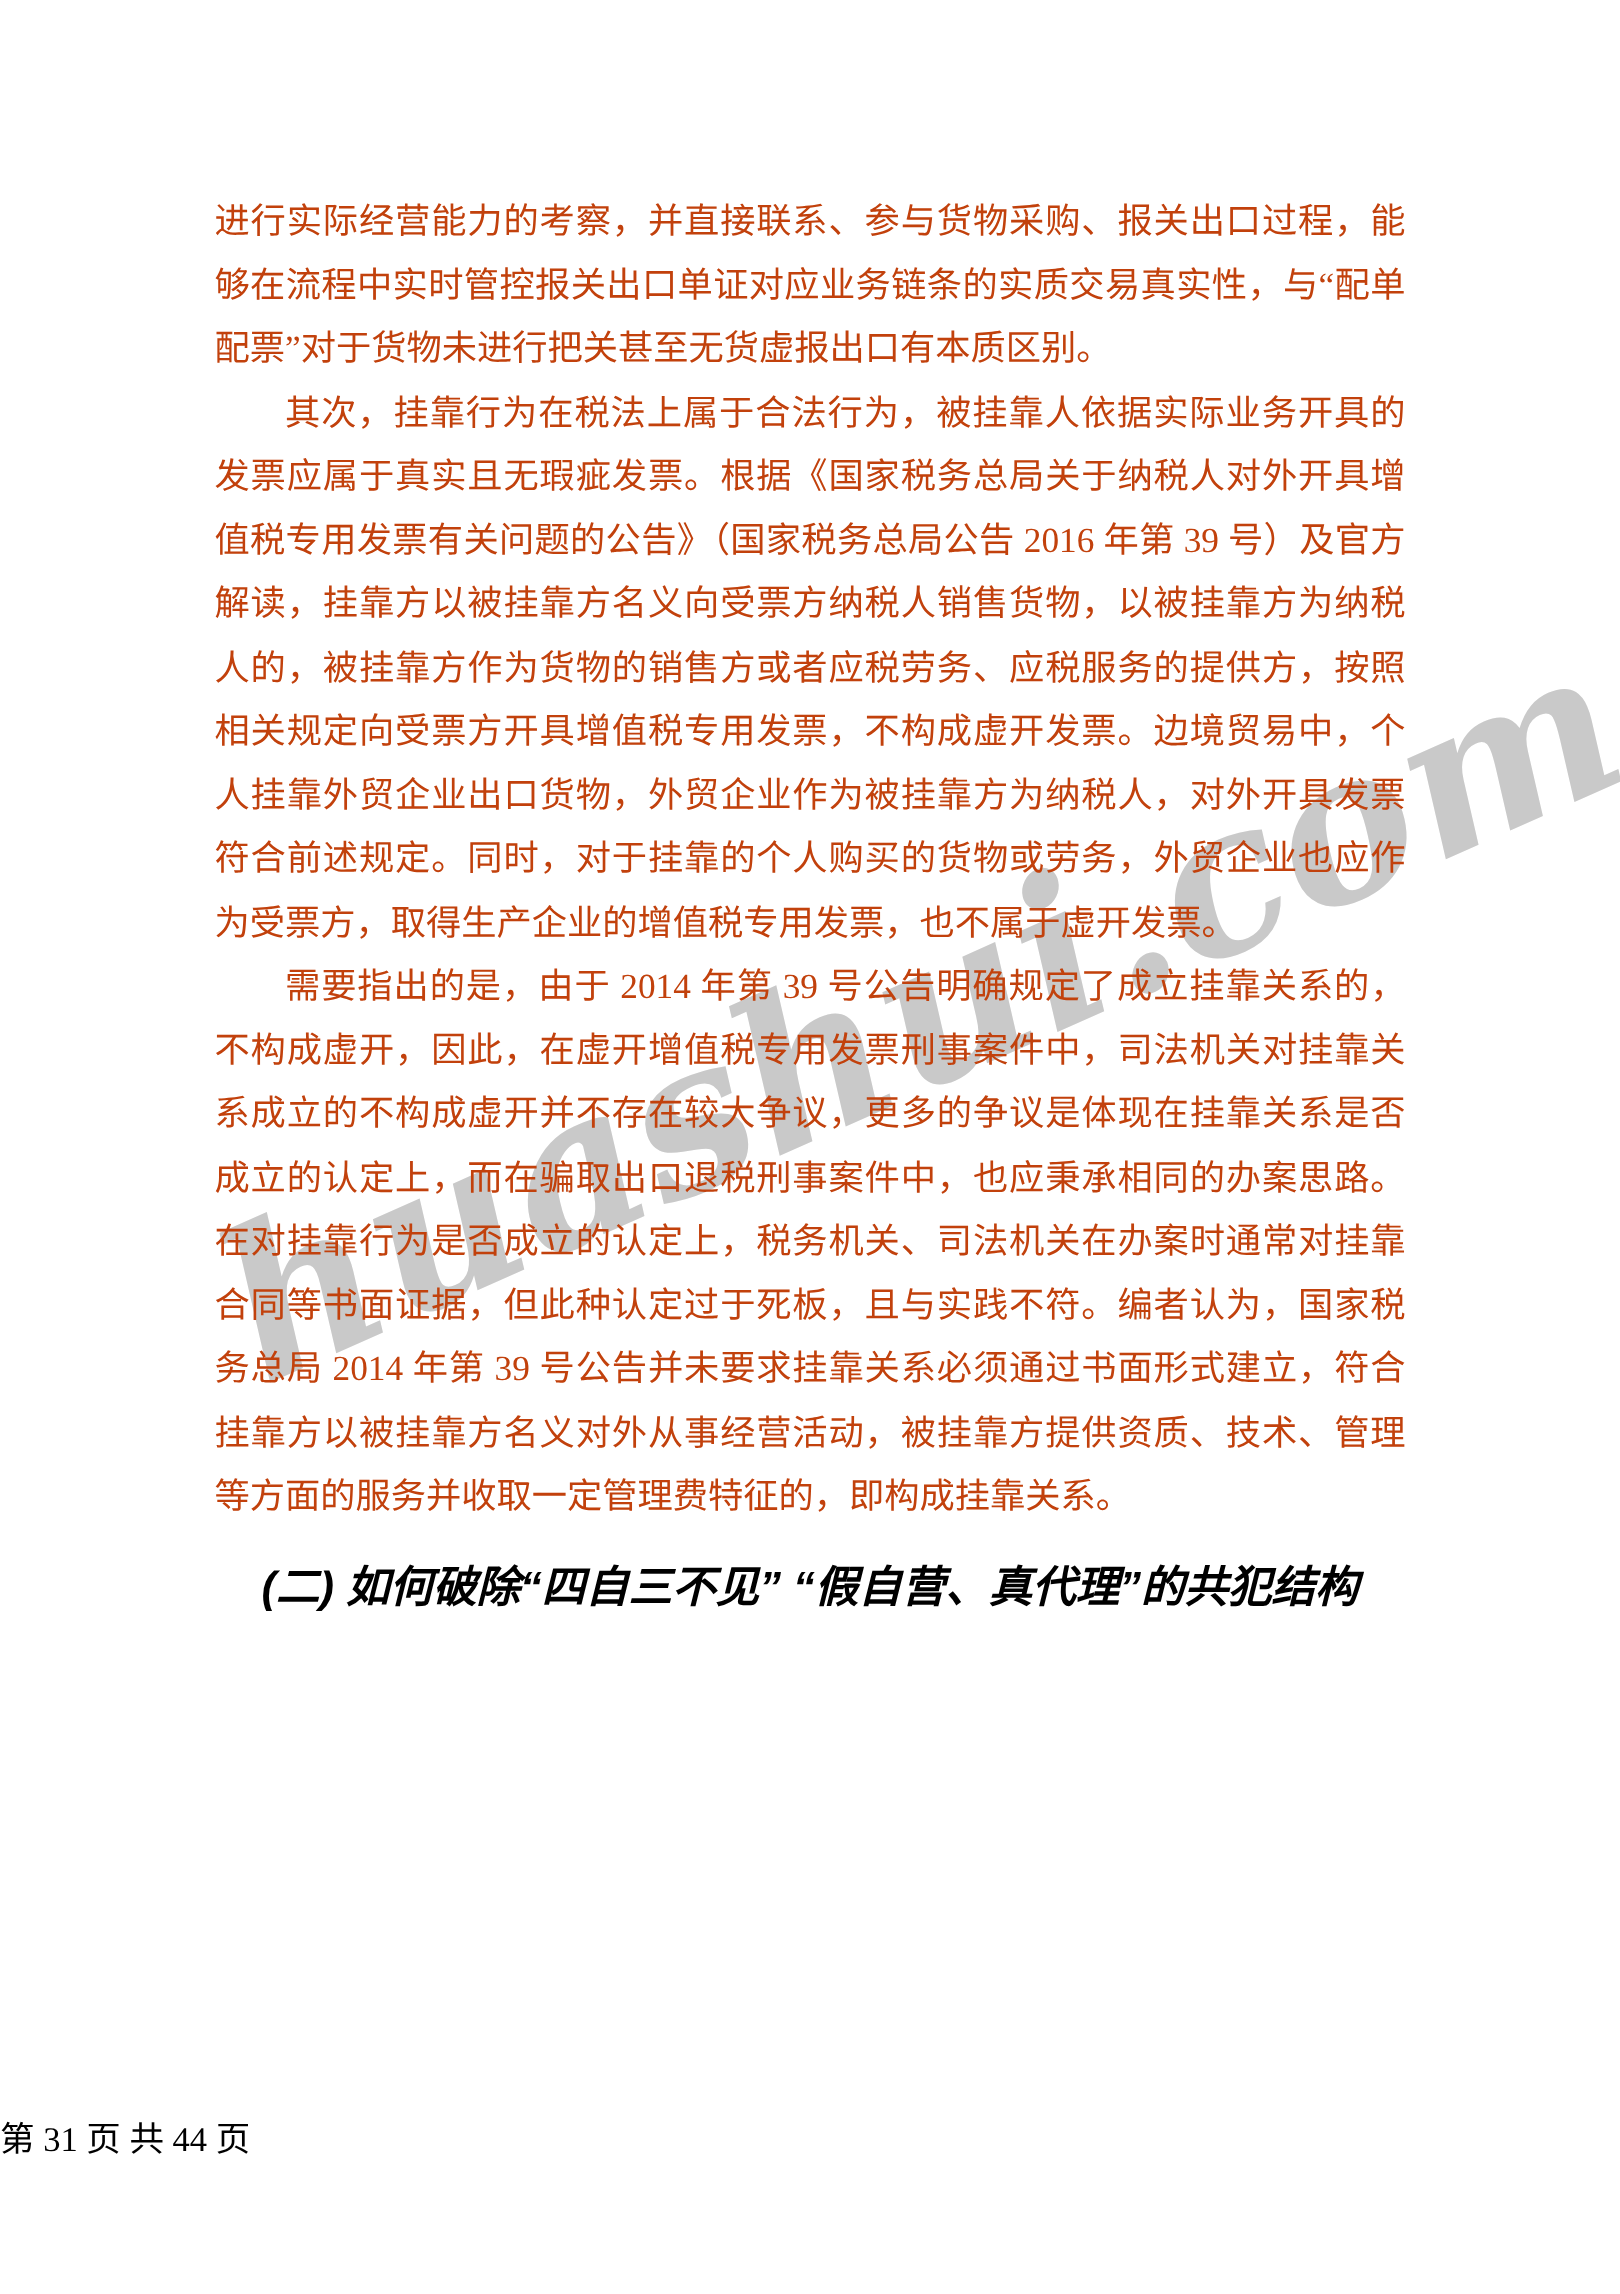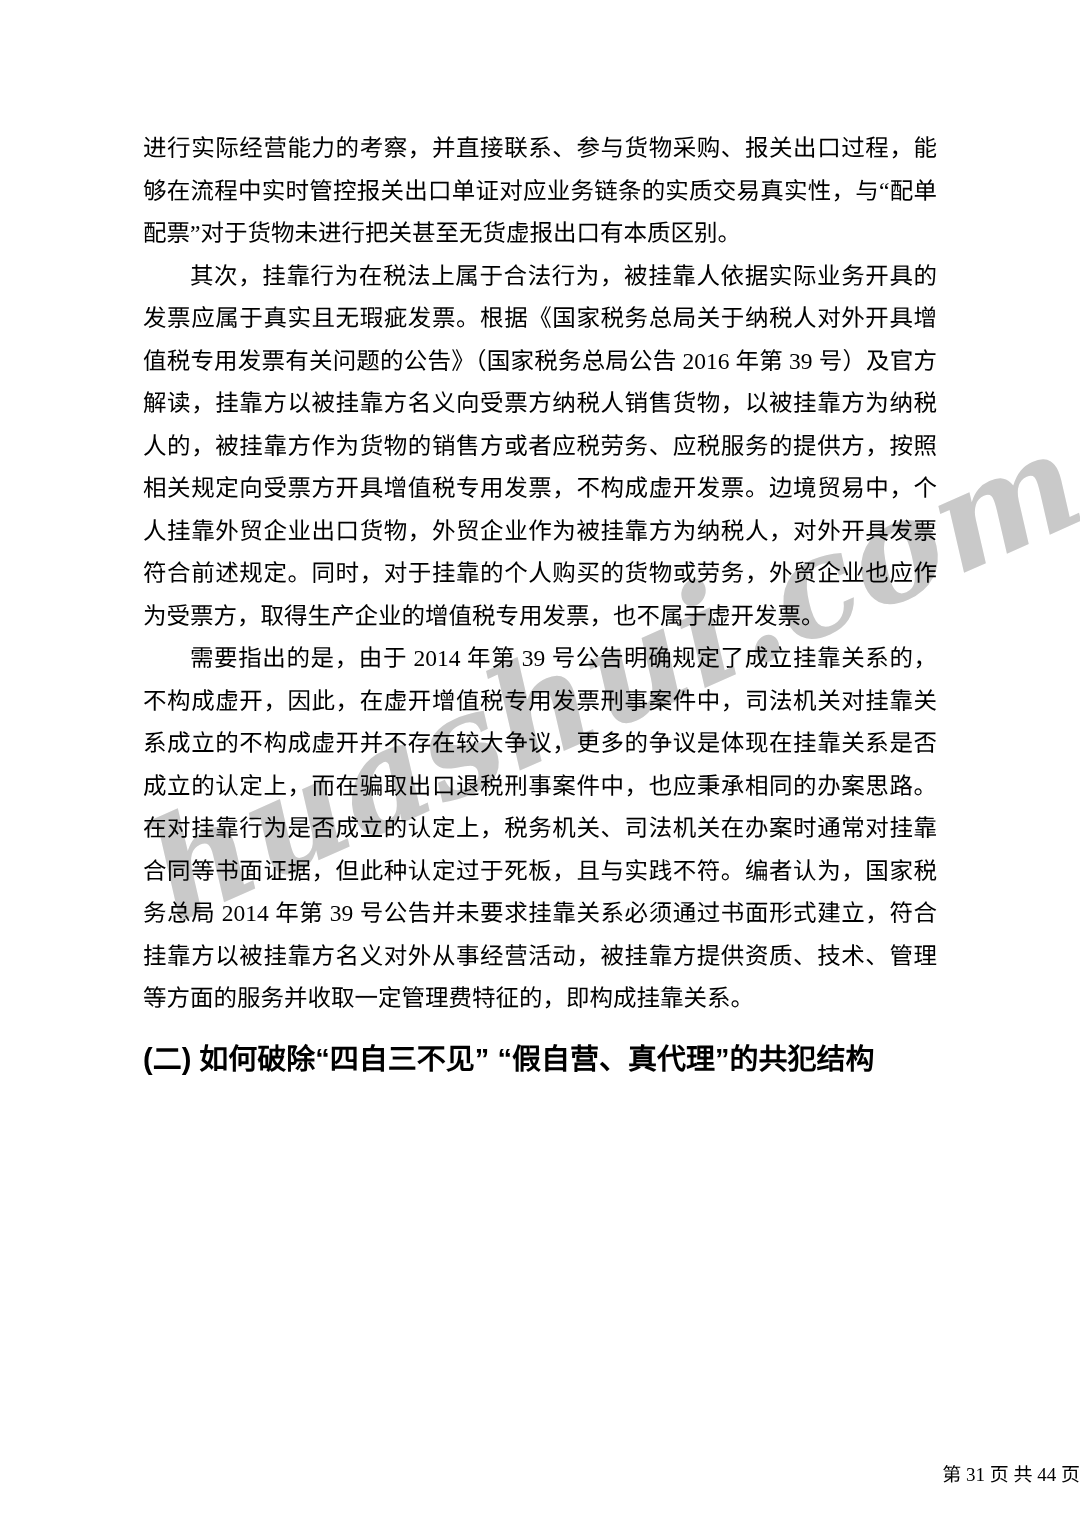--- a/index.html
+++ b/index.html
@@ -41,40 +41,42 @@
     width: 794px;
     z-index: 1;
   }
   .para {
     margin: 0;
     font-size: 23.5px;
     line-height: 42.5px;
     text-align: justify;
     text-justify: inter-character;
     word-break: break-all;
-    color: #000000;
+    color: #c2410c;
   }
   .para.indent {
     text-indent: 2em;
   }
   .section-heading {
     margin: 17px 0 15px 0;
     font-family: "Liberation Sans", "DejaVu Sans", sans-serif;
     font-weight: bold;
     font-size: 29px;
     line-height: 44px;
+    text-align: center;
     color: #000000;
+    font-style: italic;
   }
   .page-footer {
     position: absolute;
     left: 0;
-    top: 1460px;
+    top: 1412px;
     width: 100%;
-    text-align: right;
-    font-size: 19px;
+    text-align: left;
+    font-size: 23px;
     line-height: 30px;
     color: #000000;
     z-index: 1;
   }
 </style>
 </head>
 <body>
 
 <div class="watermark">huashui.com</div>
 

